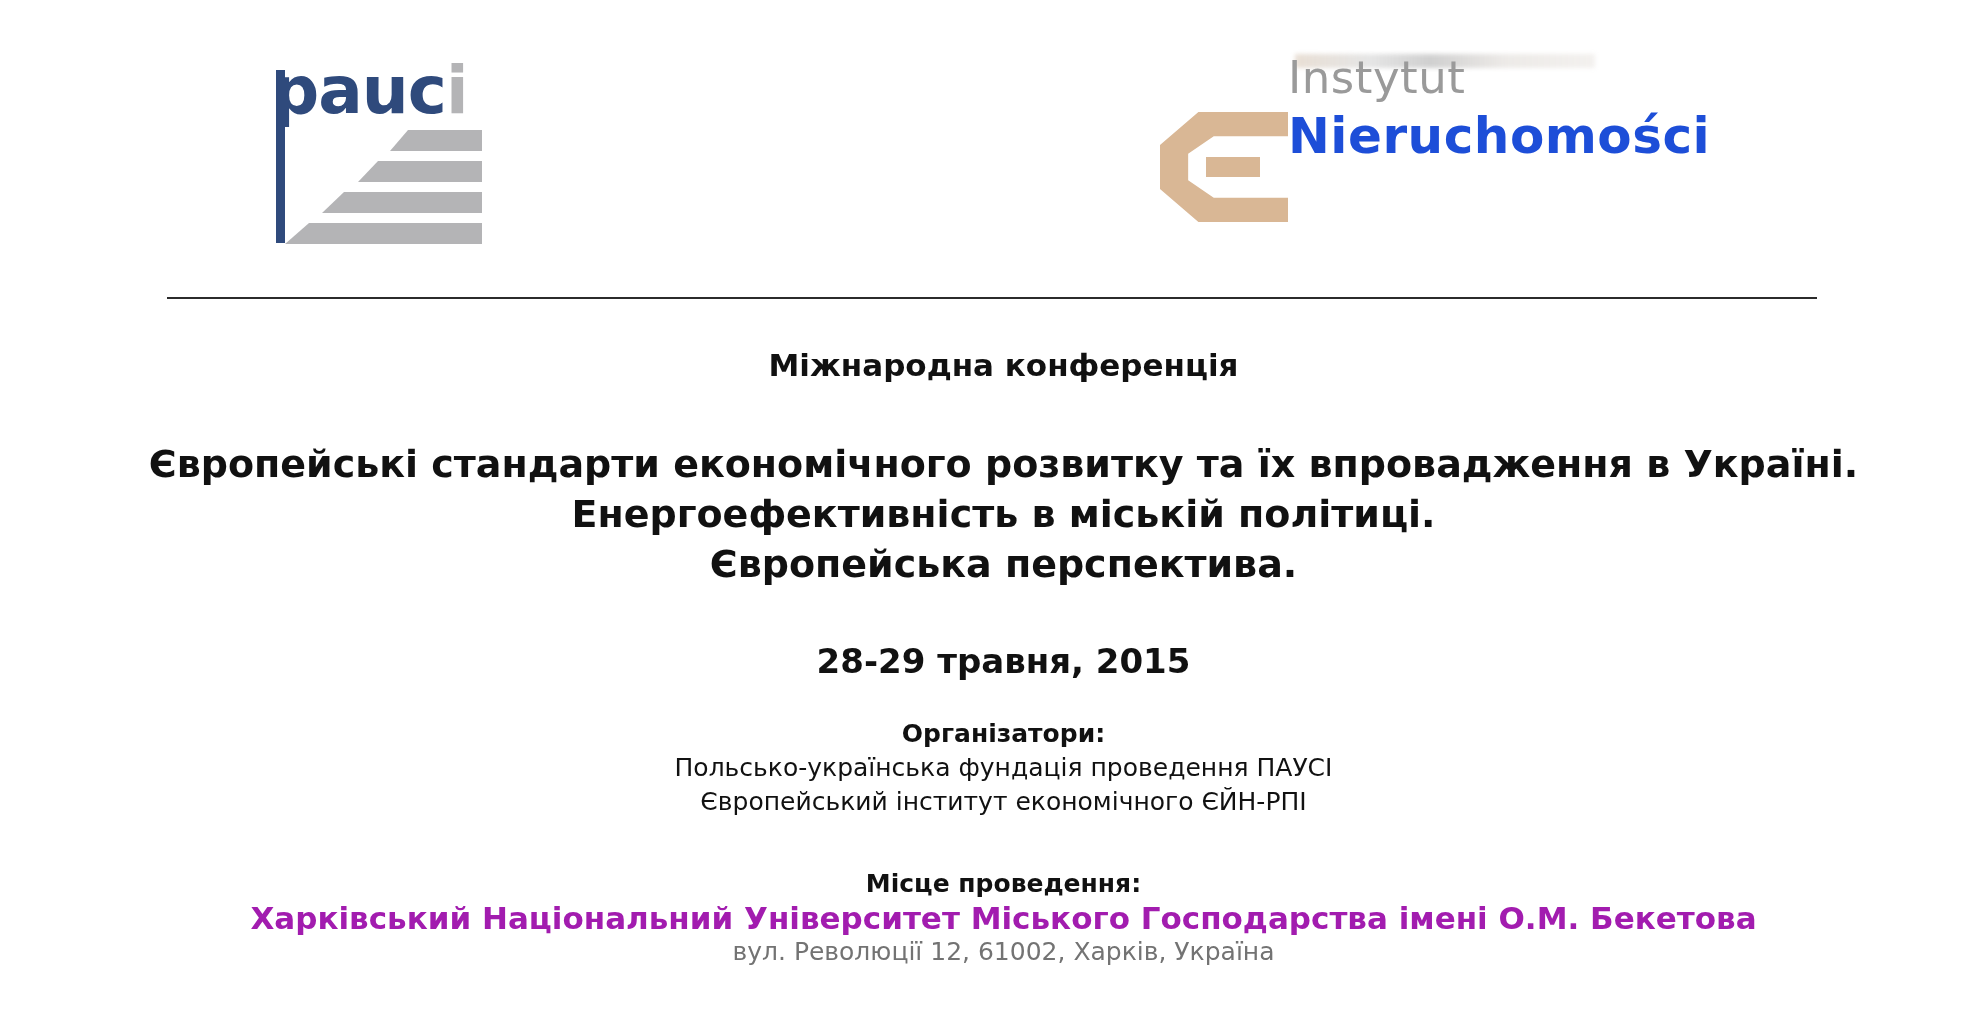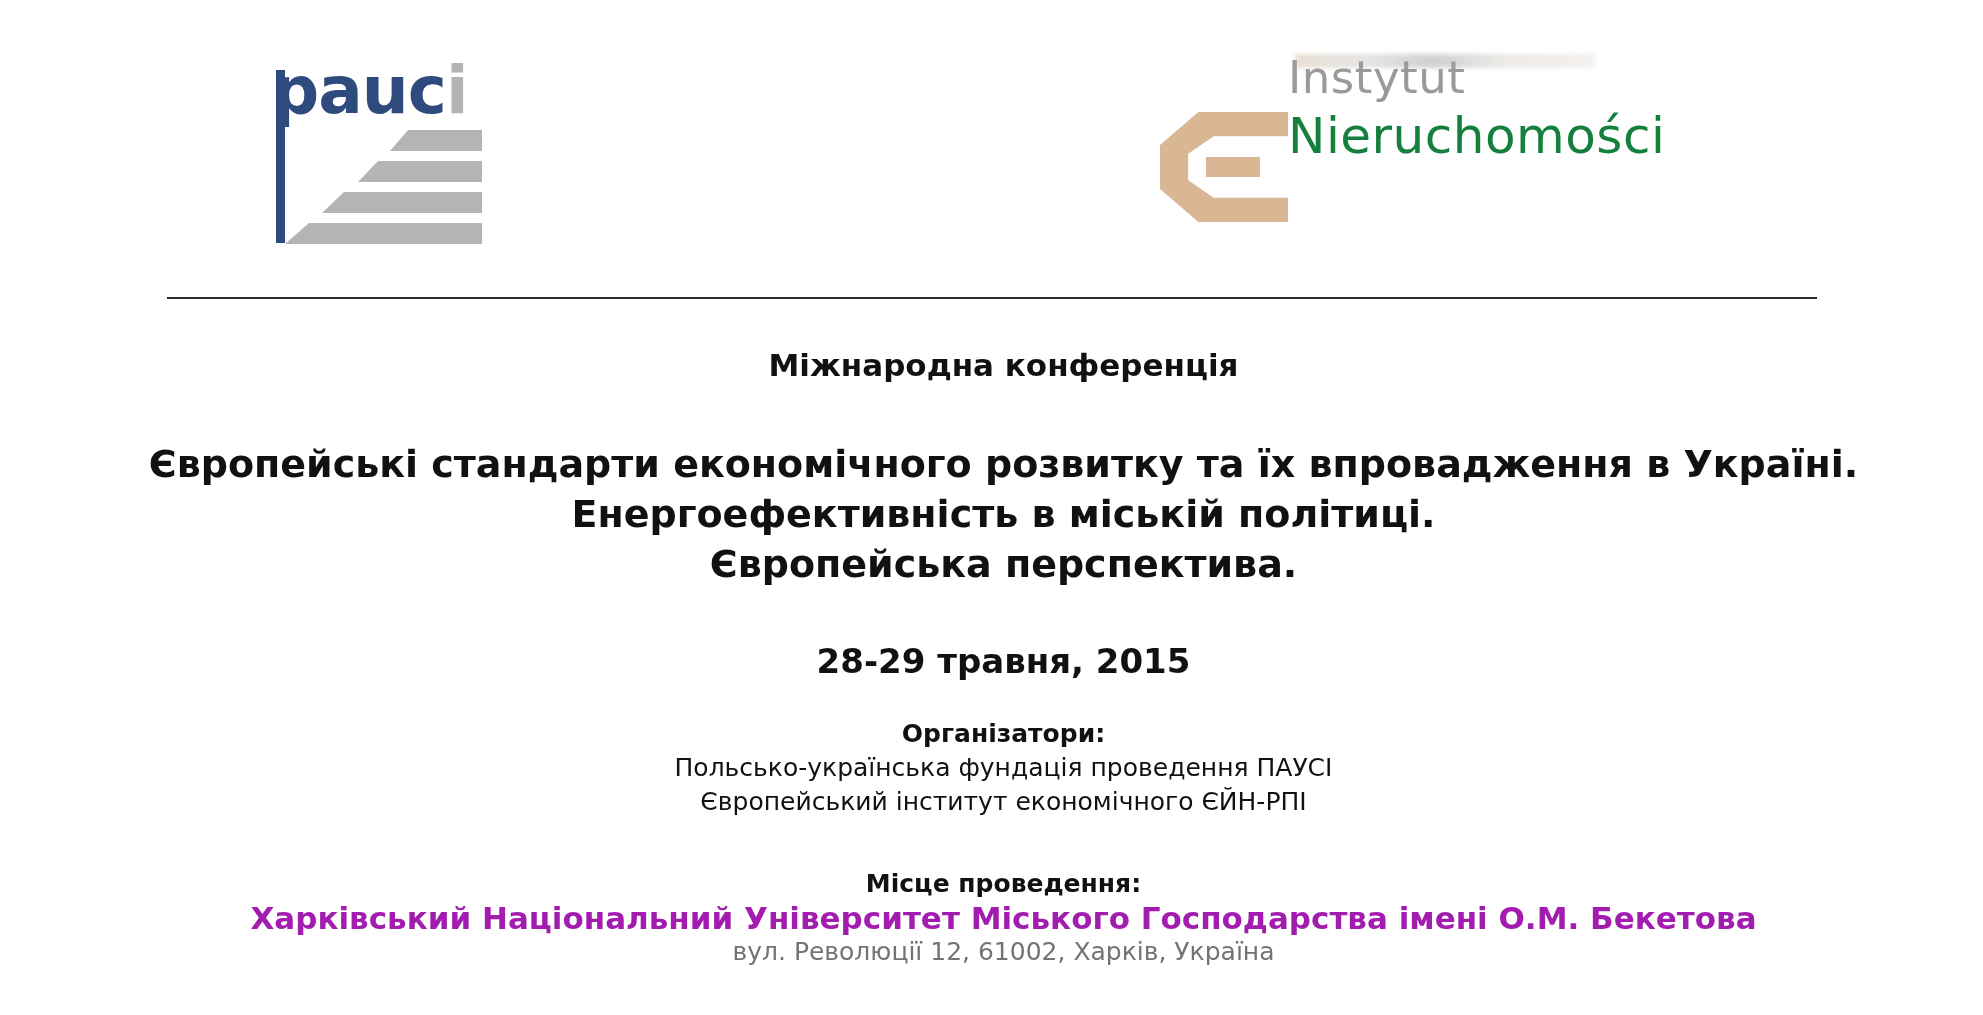--- a/index.html
+++ b/index.html
@@ -152,23 +152,23 @@
   .ien-line2 {
     font-size: 55px;
     line-height: 62px;
     color: #d9b795;
     letter-spacing: 0.5px;
     font-weight: 400;
   }
   .ien-line3 {
     font-size: 50px;
     line-height: 60px;
-    color: #15803d;
+    color: #1d4ed8;
     letter-spacing: 0.5px;
-    font-weight: 400;
+    font-weight: 700;
   }
 
   
   .divider {
     position: absolute;
     left: 167px;
     top: 297px;
     width: 1650px;
     height: 0;
     border-top: 2px solid #2b2b2b;

